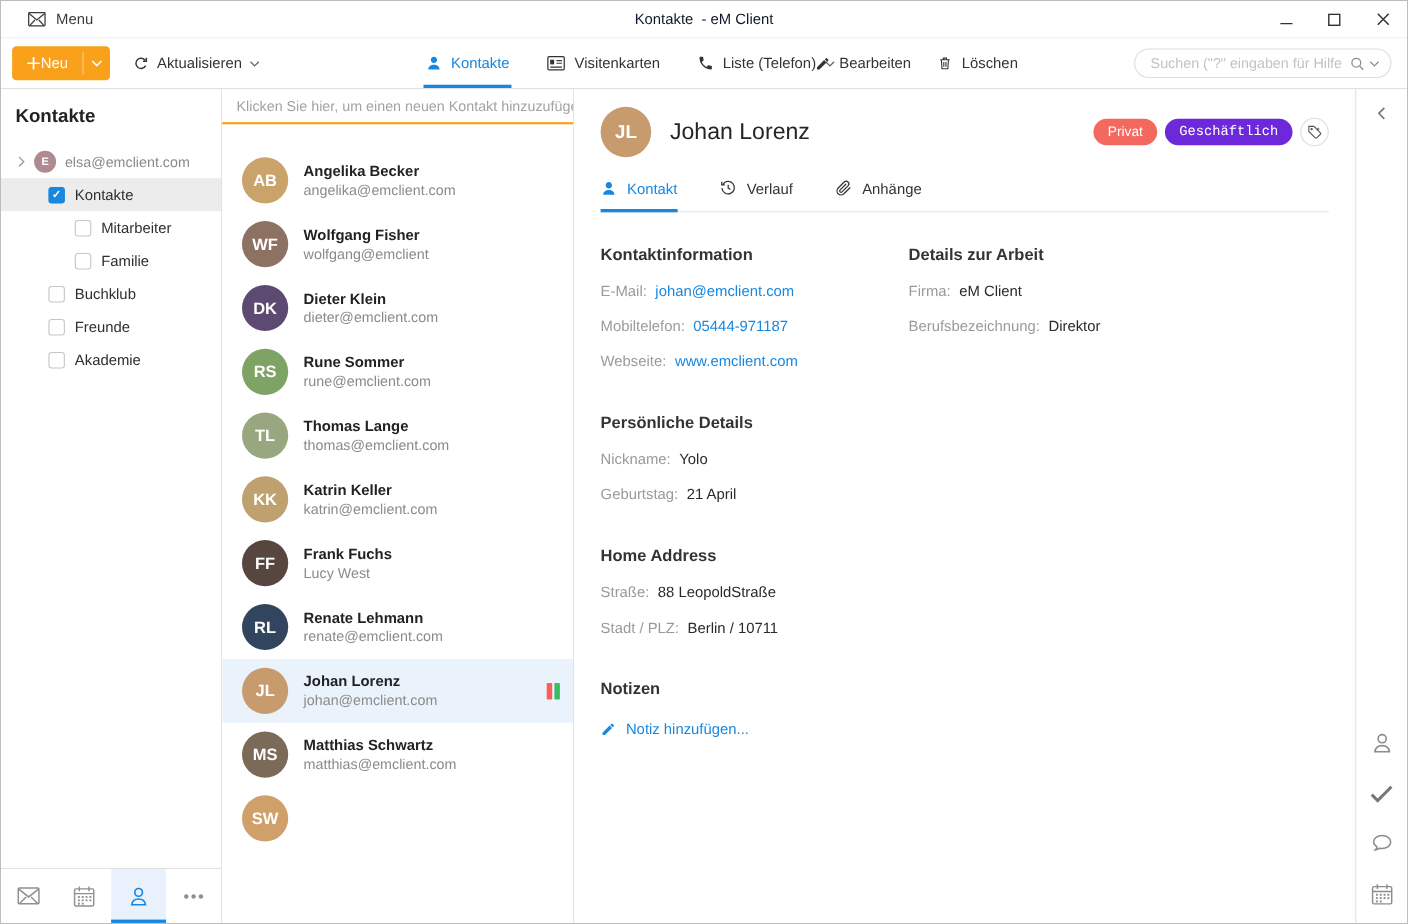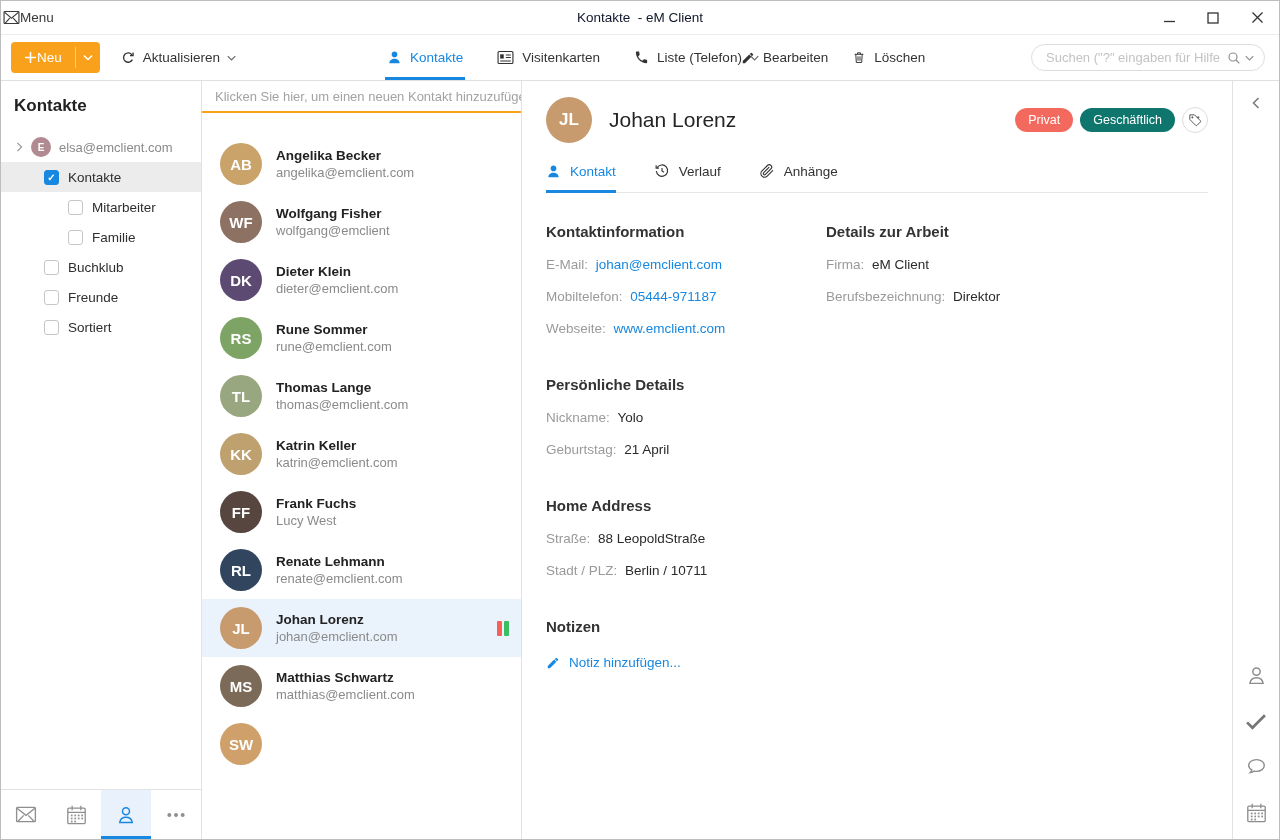--- a/index.html
+++ b/index.html
@@ -2,21 +2,21 @@
 <html><head>
 <meta charset="utf-8">
 <style>
   * { box-sizing: border-box; margin: 0; padding: 0; }
   html,body { width:1280px; height:840px; overflow:hidden; }
   body { font-family:"Liberation Sans", sans-serif; color:#2e2e2e; background:#fff; }
   .app { width:1280px; height:840px; border:1px solid #bdbdbd; display:flex; flex-direction:column; background:#fff; }
 
   
   .titlebar { height:34px; flex:0 0 34px; display:flex; align-items:center; position:relative; border-bottom:1px solid #ececec; background:#fff; }
-  .titlebar-left { display:flex; align-items:center; padding-left:2px; color:#3a3a3a; font-size:13.5px; }
+  .titlebar-left { display:flex; align-items:center; gap:9px; padding-left:24px; color:#3a3a3a; font-size:13.5px; }
   .titlebar-title { position:absolute; left:0; right:0; text-align:center; font-size:13.5px; color:#0f172a; white-space:pre; pointer-events:none; }
   .titlebar-controls { margin-left:auto; display:flex; height:100%; position:relative; z-index:2; }
   .win-btn { width:44px; height:100%; display:flex; align-items:center; justify-content:center; color:#333; cursor:default; }
 
   
   .toolbar { height:46px; flex:0 0 46px; border-bottom:1px solid #e0e0e0; position:relative; display:flex; align-items:center; background:#fff; }
   .new-btn { margin-left:10px; height:31px; border-radius:4px; background:#f9a11b; color:#fff; display:flex; align-items:stretch; overflow:hidden; font-size:13.5px; }
   .new-main { display:flex; align-items:center; padding:0 13px; }
   .new-split { width:1px; background:rgba(255,255,255,.45); margin:5px 0; }
   .new-arrow { display:flex; align-items:center; padding:0 7px; }
@@ -269,21 +269,21 @@
           <span>Buchklub</span>
         </div>
 
         <div class="tree-row">
           <span class="checkbox"></span>
           <span>Freunde</span>
         </div>
 
         <div class="tree-row">
           <span class="checkbox"></span>
-          <span>Sortiert</span>
+          <span>Akademie</span>
         </div>
 
       <div class="module-bar">
         <div class="module-item">
           <span>
             <svg width="22" height="17" viewBox="0 0 24 19" fill="none" stroke="currentColor" stroke-width="1.5">
                 <rect x="1.5" y="1.5" width="21" height="16" rx="1"></rect>
                 <path d="M2 2.5l10 8 10-8M2.5 17.5L9.5 10.5M21.5 17.5L14.5 10.5"></path>
               </svg>
           </span>
@@ -434,21 +434,21 @@
     </div>
 
     <div class="detail-panel">
       <div class="detail-header">
         <span class="detail-avatar" id="detail-avatar" style="background: rgb(200, 155, 111);">JL</span>
         <span class="detail-name">Johan Lorenz</span>
         <span class="detail-tags">
 
             <span class="tag-pill" style="background: rgb(244, 105, 94);">Privat</span>
 
-            <span class="tag-pill" style="background: #0f766e;">Geschäftlich</span>
+            <span class="tag-pill" style="background: #6d28d9; font-family: Liberation Mono, monospace;">Geschäftlich</span>
 
           <span class="tag-add">
             <svg width="14" height="14" viewBox="0 0 24 24" fill="none" stroke="currentColor" stroke-width="1.7">
               <path d="M13.2 21.2l-10-10V3.2h8l10 10a1.6 1.6 0 0 1 0 2.3l-5.7 5.7a1.6 1.6 0 0 1-2.3 0z"></path>
               <circle cx="7.5" cy="7.5" r="1" fill="currentColor"></circle>
               <path d="M17.5 5.5v4M15.5 7.5h4" stroke-width="1.5"></path>
             </svg>
           </span>
         </span>
       </div>

